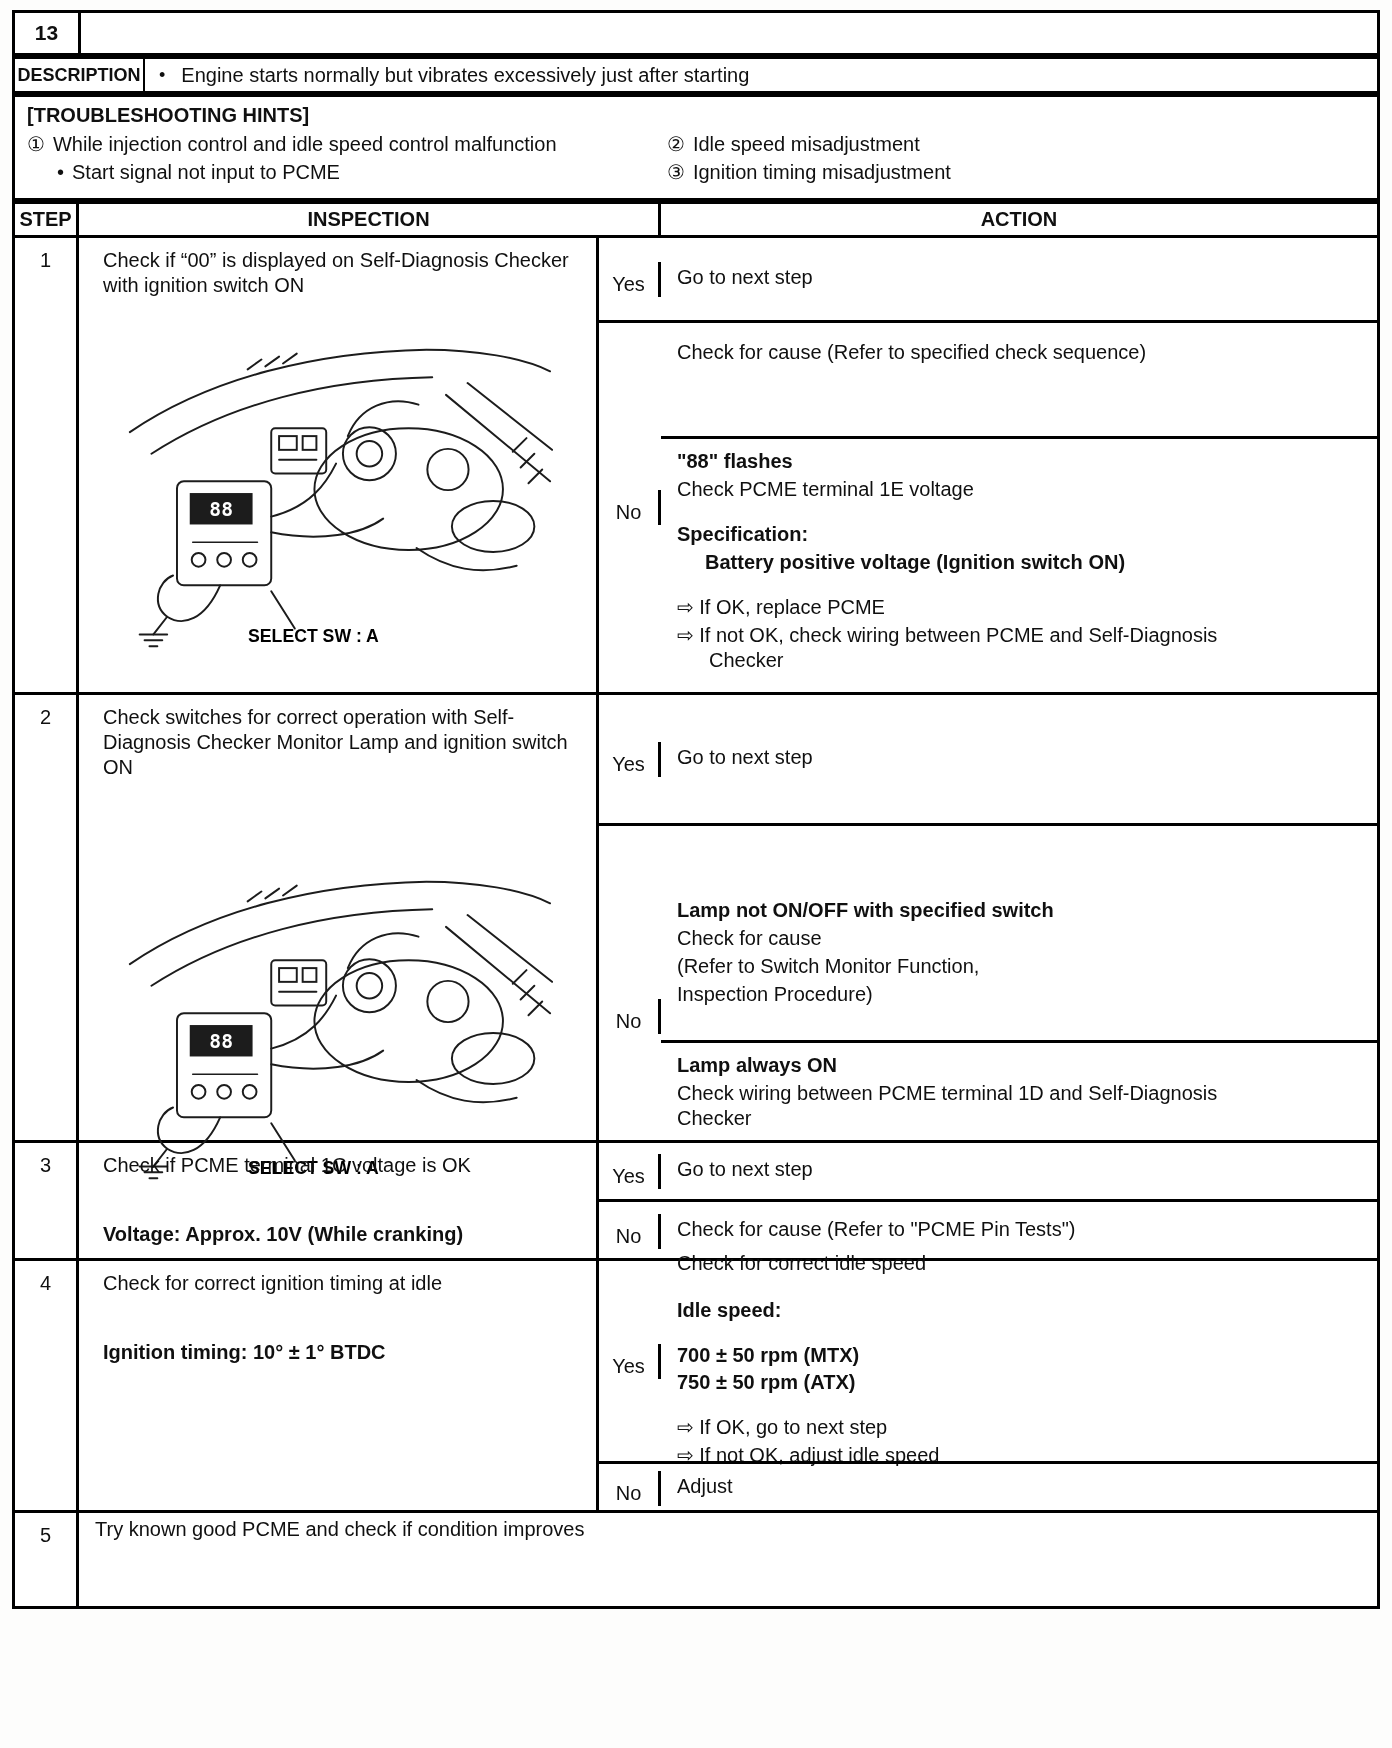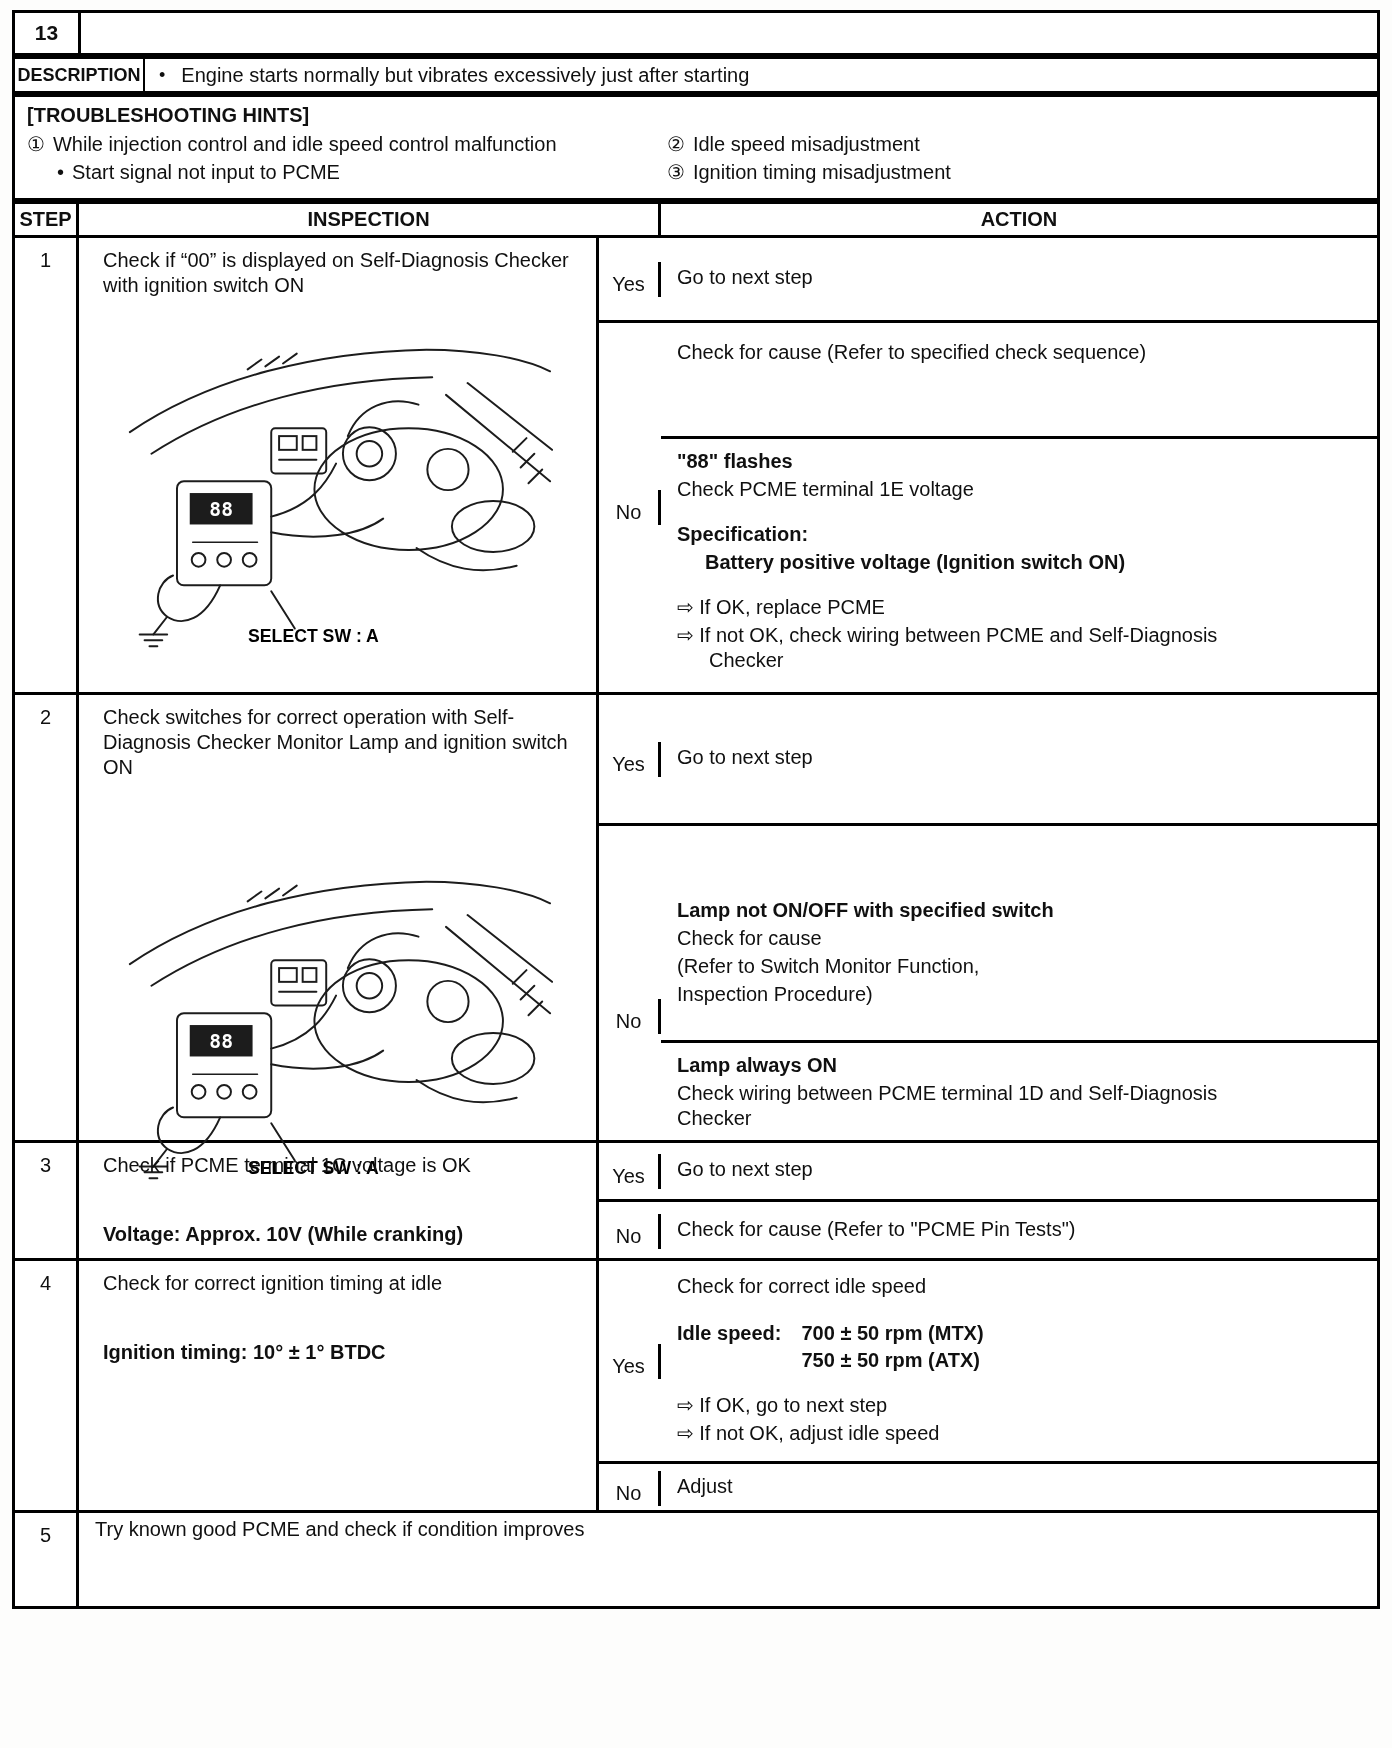--- a/index.html
+++ b/index.html
@@ -68,21 +68,21 @@
   p { margin:0 0 3px 0; }
   .b { font-weight:bold; }
   .mt { margin-top:20px; }
   .mt2 { margin-top:44px; }
   .spec-val { padding-left:28px; }
   .arrow-line { padding-left:32px; text-indent:-32px; max-width:620px; }
 
   .figure { margin:36px auto 0 auto; width:432px; }
   .s2 .figure { margin-top:86px; }
 
-  .idle { display:flex; gap:20px; margin-top:22px; }
+  .idle { display:flex; gap:20px; margin-top:22px;flex-direction:column; }
   .idle-vals { display:flex; flex-direction:column; font-weight:bold; gap:2px; }
 </style>
 </head>
 <body>
 
 <div class="page">
 
   <div class="box title-row">
     <div class="title-num">13</div>
   </div>

